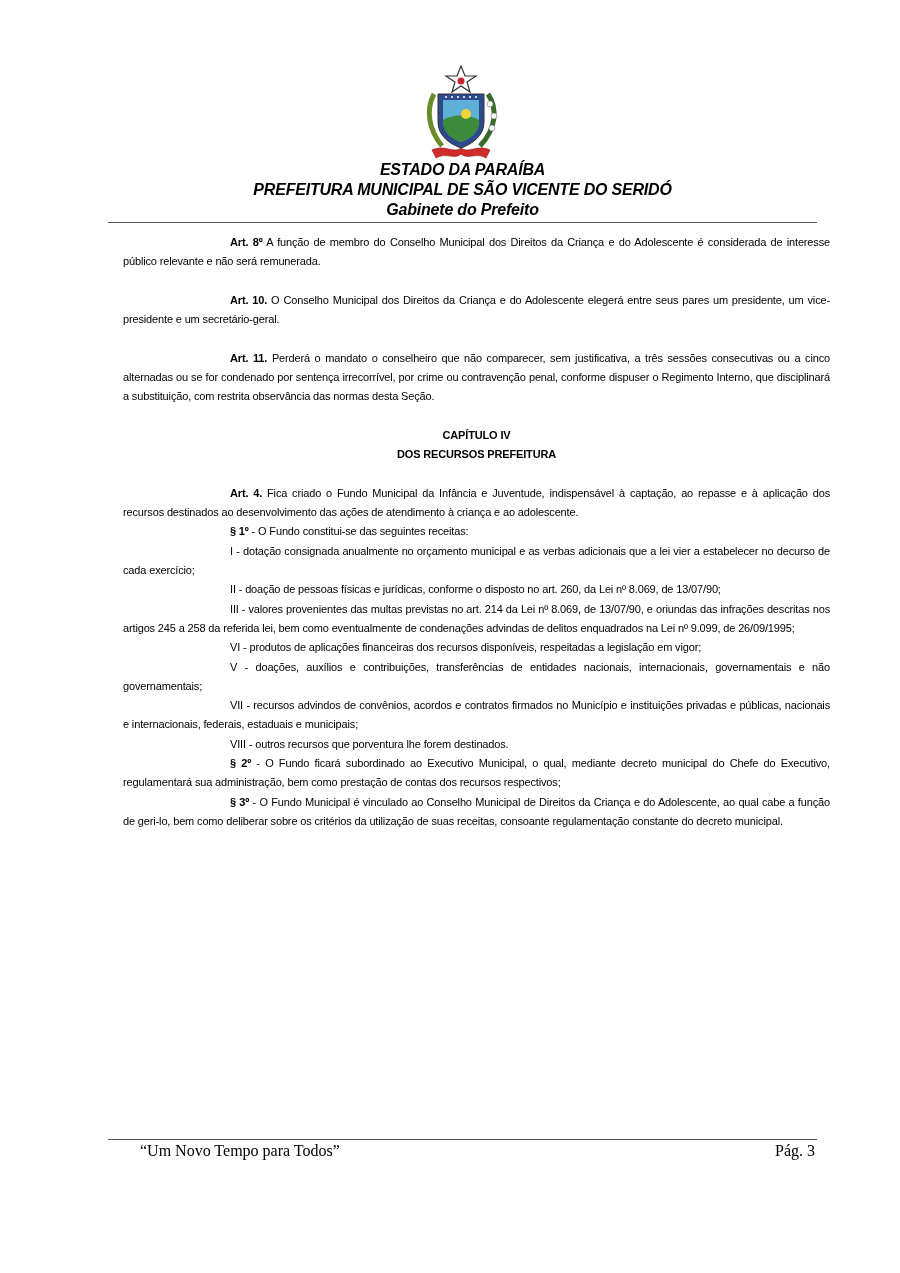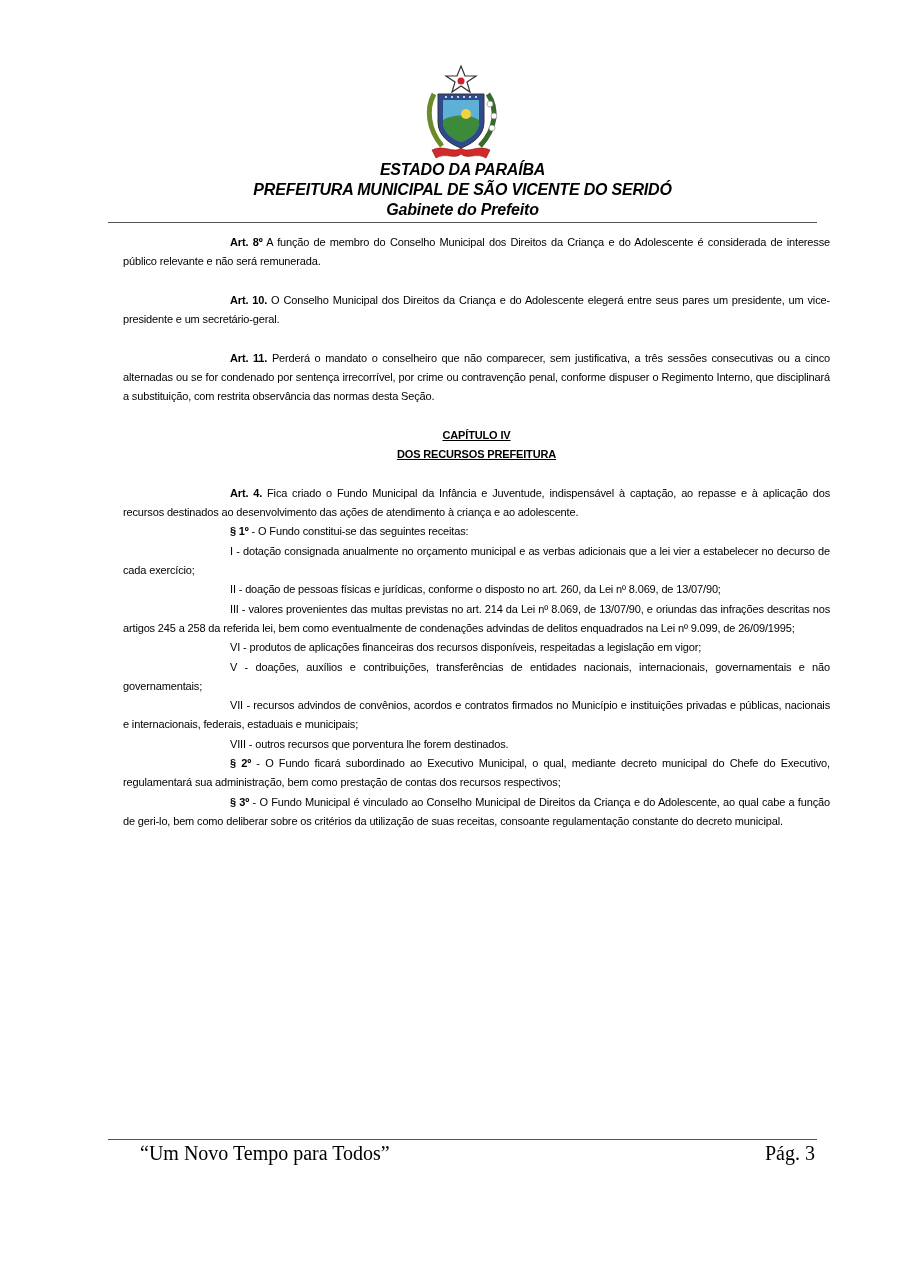--- a/index.html
+++ b/index.html
@@ -12,24 +12,24 @@
   .header div { white-space: nowrap; }
   .rule { position: absolute; left: 108px; width: 709px; height: 0; border-top: 1px solid #555; }
   .rule.top { top: 222px; }
   .rule.bottom { top: 1139px; }
   .body { position: absolute; left: 108px; top: 233px; width: 707px;
     font-family: "Liberation Sans", sans-serif; font-size: 11px; line-height: 19.3px; color: #000;
     letter-spacing: -0.15px; margin-left: 15px; }
   .body p { margin: 0; text-align: justify; text-indent: 107px; }
   .body p.gap { margin-top: 19.3px; }
   .body b { font-weight: bold; }
-  .chapter { text-align: center; font-weight: bold; margin-top: 19.3px; text-decoration: underline; }
+  .chapter { text-align: center; font-weight: bold; margin-top: 19.3px; }
   .chapter div { text-indent: 0; }
   .footer { position: absolute; top: 1142px; left: 108px; width: 709px; height: 22px;
-    font-family: "Liberation Serif", serif; font-size: 20px; color: #000; }
+    font-family: "Liberation Serif", serif; font-size: 16px; color: #000; }
   .footer .motto { position: absolute; left: 32px; top: 0; }
   .footer .pg { position: absolute; right: 2px; top: 0; }
 </style>
 </head>
 <body>
 
 <div class="page">
 
   <svg class="crest" viewBox="0 0 82 96">
 

